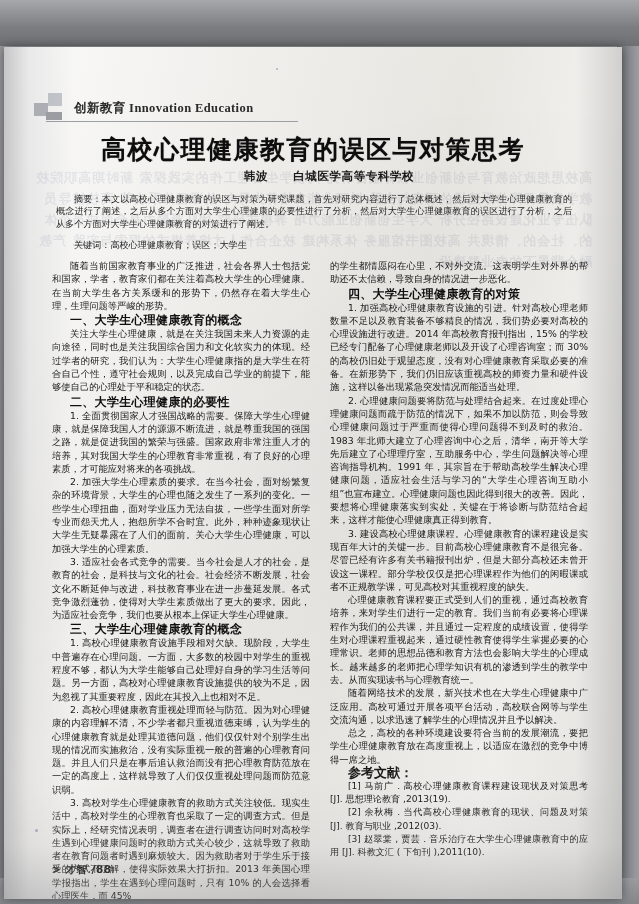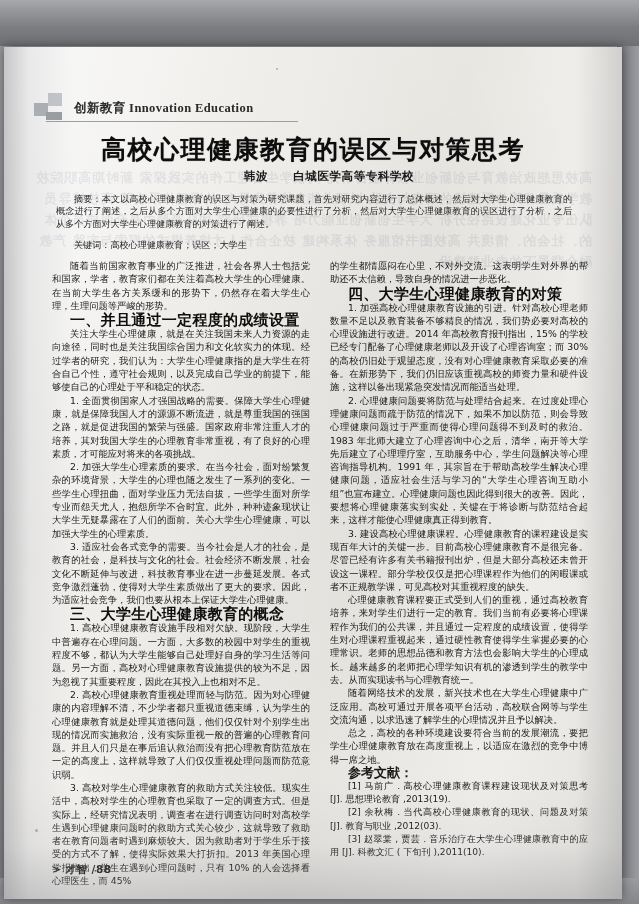--- a/index.html
+++ b/index.html
@@ -117,21 +117,21 @@
   
   .col{
     position:absolute;top:212px;width:258px;
     font-family:"DejaVu Sans","Liberation Sans",sans-serif;
     font-size:9.3px;line-height:13.3px;color:#191919;text-align:justify;
   }
   .col.left{left:48px;}
   .col.right{left:326px;}
   .col p{margin:0;text-indent:18px;}
   .col h2{
-    margin:1px 0 0 0;font-size:15px;line-height:14px;font-weight:bold;
+    margin:1px 0 0 0;font-size:12px;line-height:14px;font-weight:bold;
     text-indent:18px;letter-spacing:.3px;color:#0f0f0f;font-family:Liberation Serif, serif;
   }
   .refhead{
     margin:9px 0 0 0;font-size:13px;line-height:14px;font-weight:bold;text-indent:18px;
   }
   .ref{margin:0;text-indent:18px;font-size:9.1px;line-height:13.2px;}
 
   
   .folio{
     position:absolute;left:48px;top:816px;
@@ -181,22 +181,23 @@
 
       <div class="abstract">
         <b>摘要：</b><span>本文以高校心理健康教育的误区与对策为研究课题，首先对研究内容进行了总体概述，然后对大学生心理健康教育的概念进行了阐述，之后从多个方面对大学生心理健康的必要性进行了分析，然后对大学生心理健康教育的误区进行了分析，之后从多个方面对大学生心理健康教育的对策进行了阐述。</span>
       </div>
       <div class="keywords">
         <b>关键词：</b><span>高校心理健康教育；误区；大学生</span>
       </div>
 
       <div class="col left">
           <p>随着当前国家教育事业的广泛推进，社会各界人士包括党和国家，学者，教育家们都在关注着高校大学生的心理健康。在当前大学生各方关系缓和的形势下，仍然存在着大学生心理，生理问题等严峻的形势。</p>
-          <h2>一、并且通过一定程度的成绩设置</h2>
+          <h2>一、大学生心理健康教育的概念</h2>
           <p>关注大学生心理健康，就是在关注我国未来人力资源的走向途径，同时也是关注我国综合国力和文化软实力的体现。经过学者的研究，我们认为：大学生心理健康指的是大学生在符合自己个性，遵守社会规则，以及完成自己学业的前提下，能够使自己的心理处于平和稳定的状态。</p>
+          <h2>二、大学生心理健康的必要性</h2>
           <p>1. 全面贯彻国家人才强国战略的需要。保障大学生心理健康，就是保障我国人才的源源不断流进，就是尊重我国的强国之路，就是促进我国的繁荣与强盛。国家政府非常注重人才的培养，其对我国大学生的心理教育非常重视，有了良好的心理素质，才可能应对将来的各项挑战。</p>
           <p>2. 加强大学生心理素质的要求。在当今社会，面对纷繁复杂的环境背景，大学生的心理也随之发生了一系列的变化。一些学生心理扭曲，面对学业压力无法自拔，一些学生面对所学专业而怨天尤人，抱怨所学不合时宜。此外，种种迹象现状让大学生无疑暴露在了人们的面前。关心大学生心理健康，可以加强大学生的心理素质。</p>
           <p>3. 适应社会各式竞争的需要。当今社会是人才的社会，是教育的社会，是科技与文化的社会。社会经济不断发展，社会文化不断延伸与改进，科技教育事业在进一步蔓延发展。各式竞争激烈蓬勃，使得对大学生素质做出了更大的要求。因此，为适应社会竞争，我们也要从根本上保证大学生心理健康。</p>
           <h2>三、大学生心理健康教育的概念</h2>
           <p>1. 高校心理健康教育设施手段相对欠缺。现阶段，大学生中普遍存在心理问题。一方面，大多数的校园中对学生的重视程度不够，都认为大学生能够自己处理好自身的学习生活等问题。另一方面，高校对心理健康教育设施提供的较为不足，因为忽视了其重要程度，因此在其投入上也相对不足。</p>
           <p>2. 高校心理健康教育重视处理而轻与防范。因为对心理健康的内容理解不清，不少学者都只重视道德束缚，认为学生的心理健康教育就是处理其道德问题，他们仅仅针对个别学生出现的情况而实施救治，没有实际重视一般的普遍的心理教育问题。并且人们只是在事后追认救治而没有把心理教育防范放在一定的高度上，这样就导致了人们仅仅重视处理问题而防范意识弱。</p>
           <p>3. 高校对学生心理健康教育的救助方式关注较低。现实生活中，高校对学生的心理教育也采取了一定的调查方式。但是实际上，经研究情况表明，调查者在进行调查访问时对高校学生遇到心理健康问题时的救助方式关心较少，这就导致了救助者在教育问题者时遇到麻烦较大。因为救助者对于学生乐于接受的方式不了解，使得实际效果大打折扣。2013 年美国心理学报指出，学生在遇到心理问题时，只有 10% 的人会选择看心理医生，而 45%</p>
         </div>
       <div class="col right">
           <p style="text-indent: 0px;">的学生都情愿闷在心里，不对外交流。这表明学生对外界的帮助还不太信赖，导致自身的情况进一步恶化。</p>

